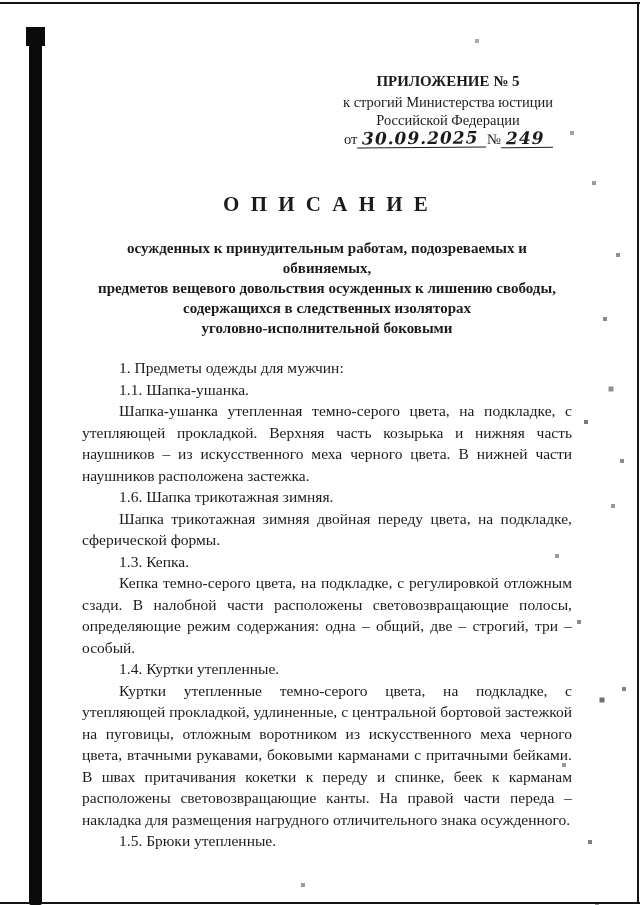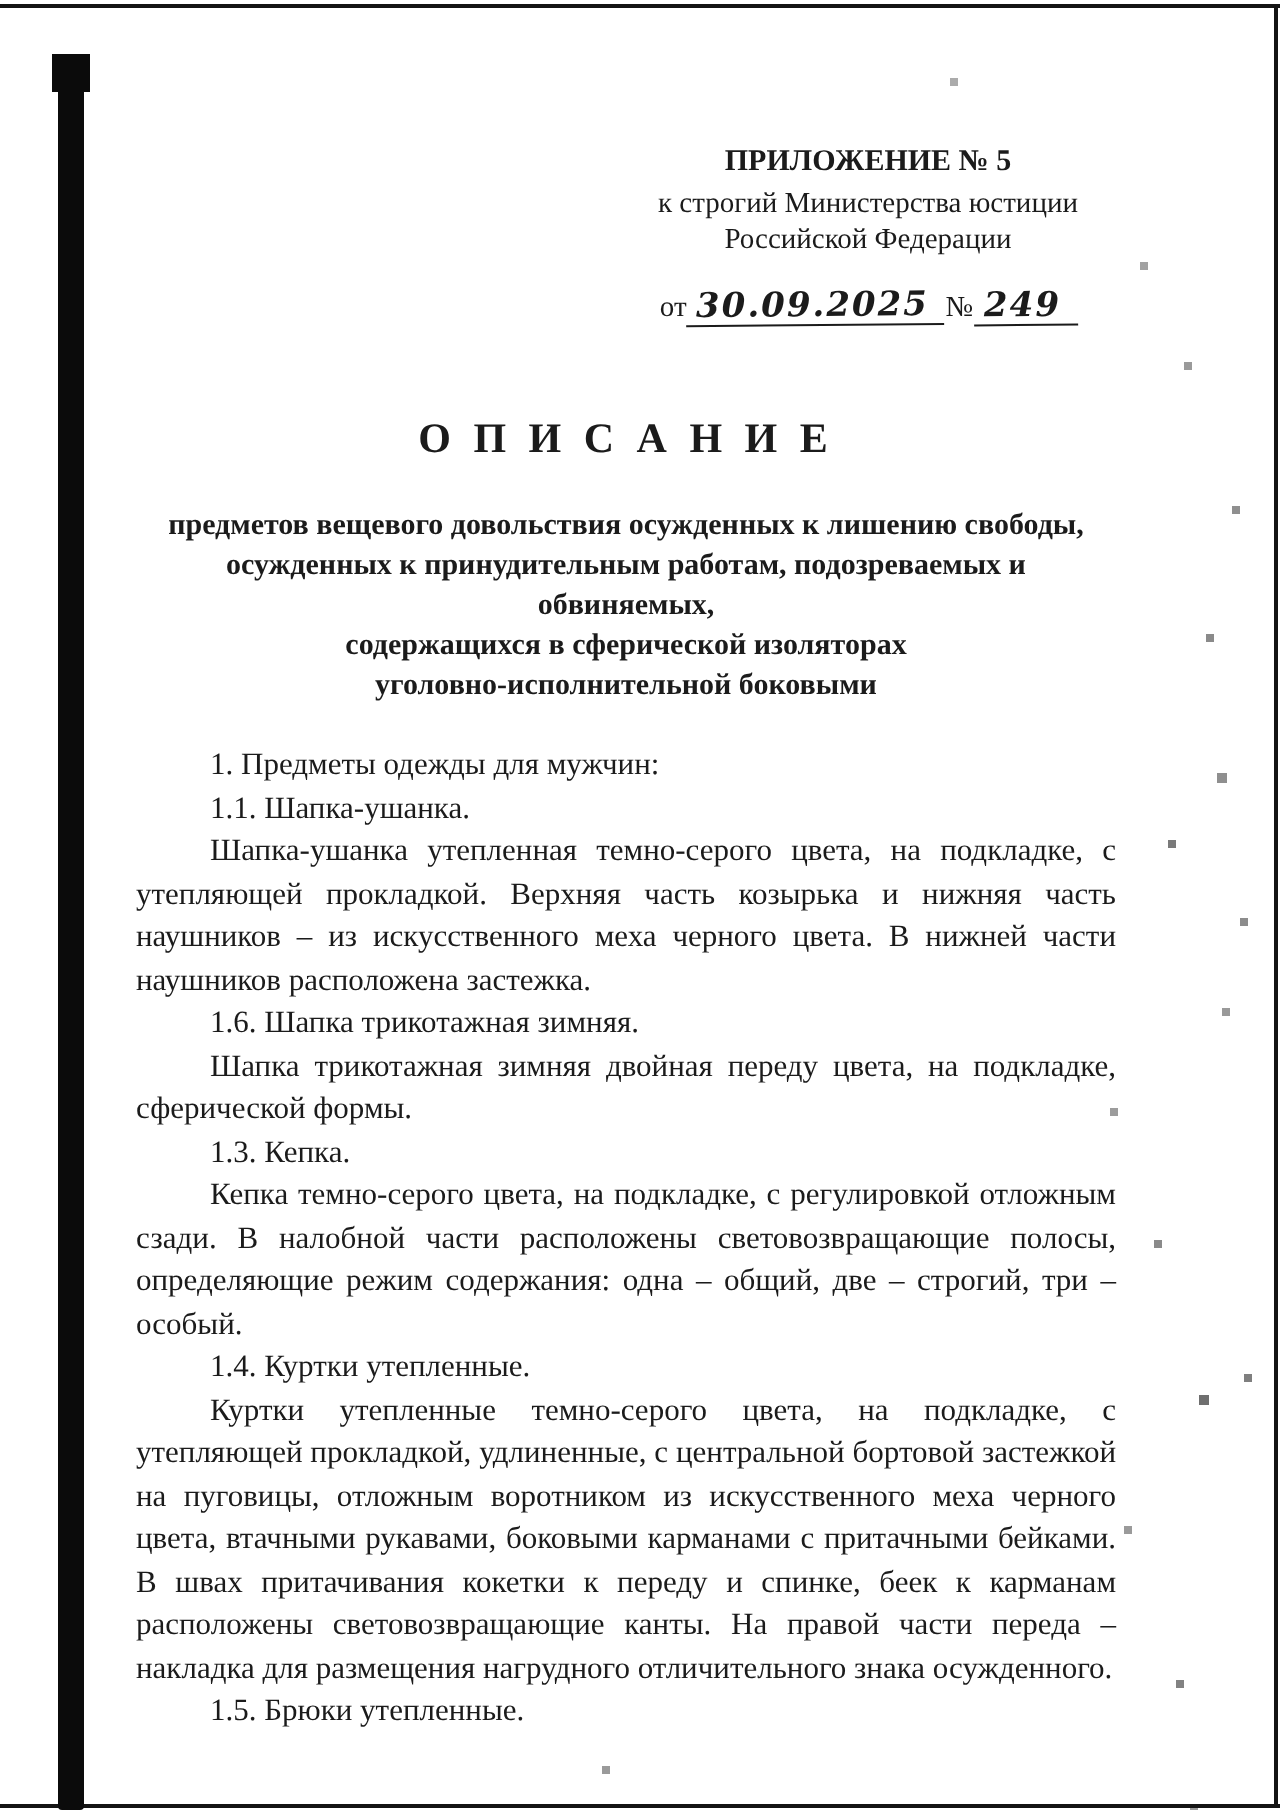--- a/index.html
+++ b/index.html
@@ -34,25 +34,25 @@
       589px 841px 0 1px #828282,
       476px 40px  0 1px #ababab,
       302px 884px 0 1px #9a9a9a,
       556px 555px 0 1px #9c9c9c,
       621px 460px 0 1px #8c8c8c,
       571px 132px 0 1px #a2a2a2,
       610px 388px 0 1.5px #8f8f8f,
       623px 688px 0 1px #7f7f7f,
       596px 905px 0 1px #9a9a9a;
   }
-  .content { position:absolute; left:68px; top:72px; width:490px; }
+  .content { position:absolute; left:82px; top:72px; width:490px; }
 
   .header-block { margin-left:auto; width:248px; text-align:center; font-size:14.5px; line-height:18px; }
   .appendix-line { font-weight:bold; font-size:15px; margin-bottom:3px; }
-  .date-line { margin-top:15px; white-space:nowrap; }
+  .date-line { margin-top:0; white-space:nowrap; }
   .handwritten {
     display:inline-block;
     font-family:"DejaVu Serif",serif;
     font-style:italic; font-weight:bold;
     font-size:17px; letter-spacing:1px;
     padding:0 8px 0 5px;
     border-bottom:1.5px solid #1b1b1b;
     transform:rotate(-0.5deg);
   }
   .doc-title {
@@ -85,23 +85,23 @@
       <div>к строгий Министерства юстиции</div>
       <div>Российской Федерации</div>
       <div class="date-line">
         <span>от</span><span class="handwritten">30.09.2025</span><span>№</span><span class="handwritten">249</span>
       </div>
     </div>
 
     <div class="doc-title">О П И С А Н И Е</div>
 
     <div class="subtitle">
+      <div>осужденных к принудительным работам, подозреваемых и обвиняемых,</div>
       <div>предметов вещевого довольствия осужденных к лишению свободы,</div>
-      <div>осужденных к принудительным работам, подозреваемых и обвиняемых,</div>
-      <div>содержащихся в сферической изоляторах</div>
+      <div>содержащихся в следственных изоляторах</div>
       <div>уголовно-исполнительной боковыми</div>
     </div>
 
     <div class="body-text">
       <p>1. Предметы одежды для мужчин:</p>
       <p>1.1. Шапка-ушанка.</p>
       <p>Шапка-ушанка утепленная темно-серого цвета, на подкладке, с утепляющей прокладкой. Верхняя часть козырька и нижняя часть наушников – из искусственного меха черного цвета. В нижней части наушников расположена застежка.</p>
       <p>1.6. Шапка трикотажная зимняя.</p>
       <p>Шапка трикотажная зимняя двойная переду цвета, на подкладке, сферической формы.</p>
       <p>1.3. Кепка.</p>

